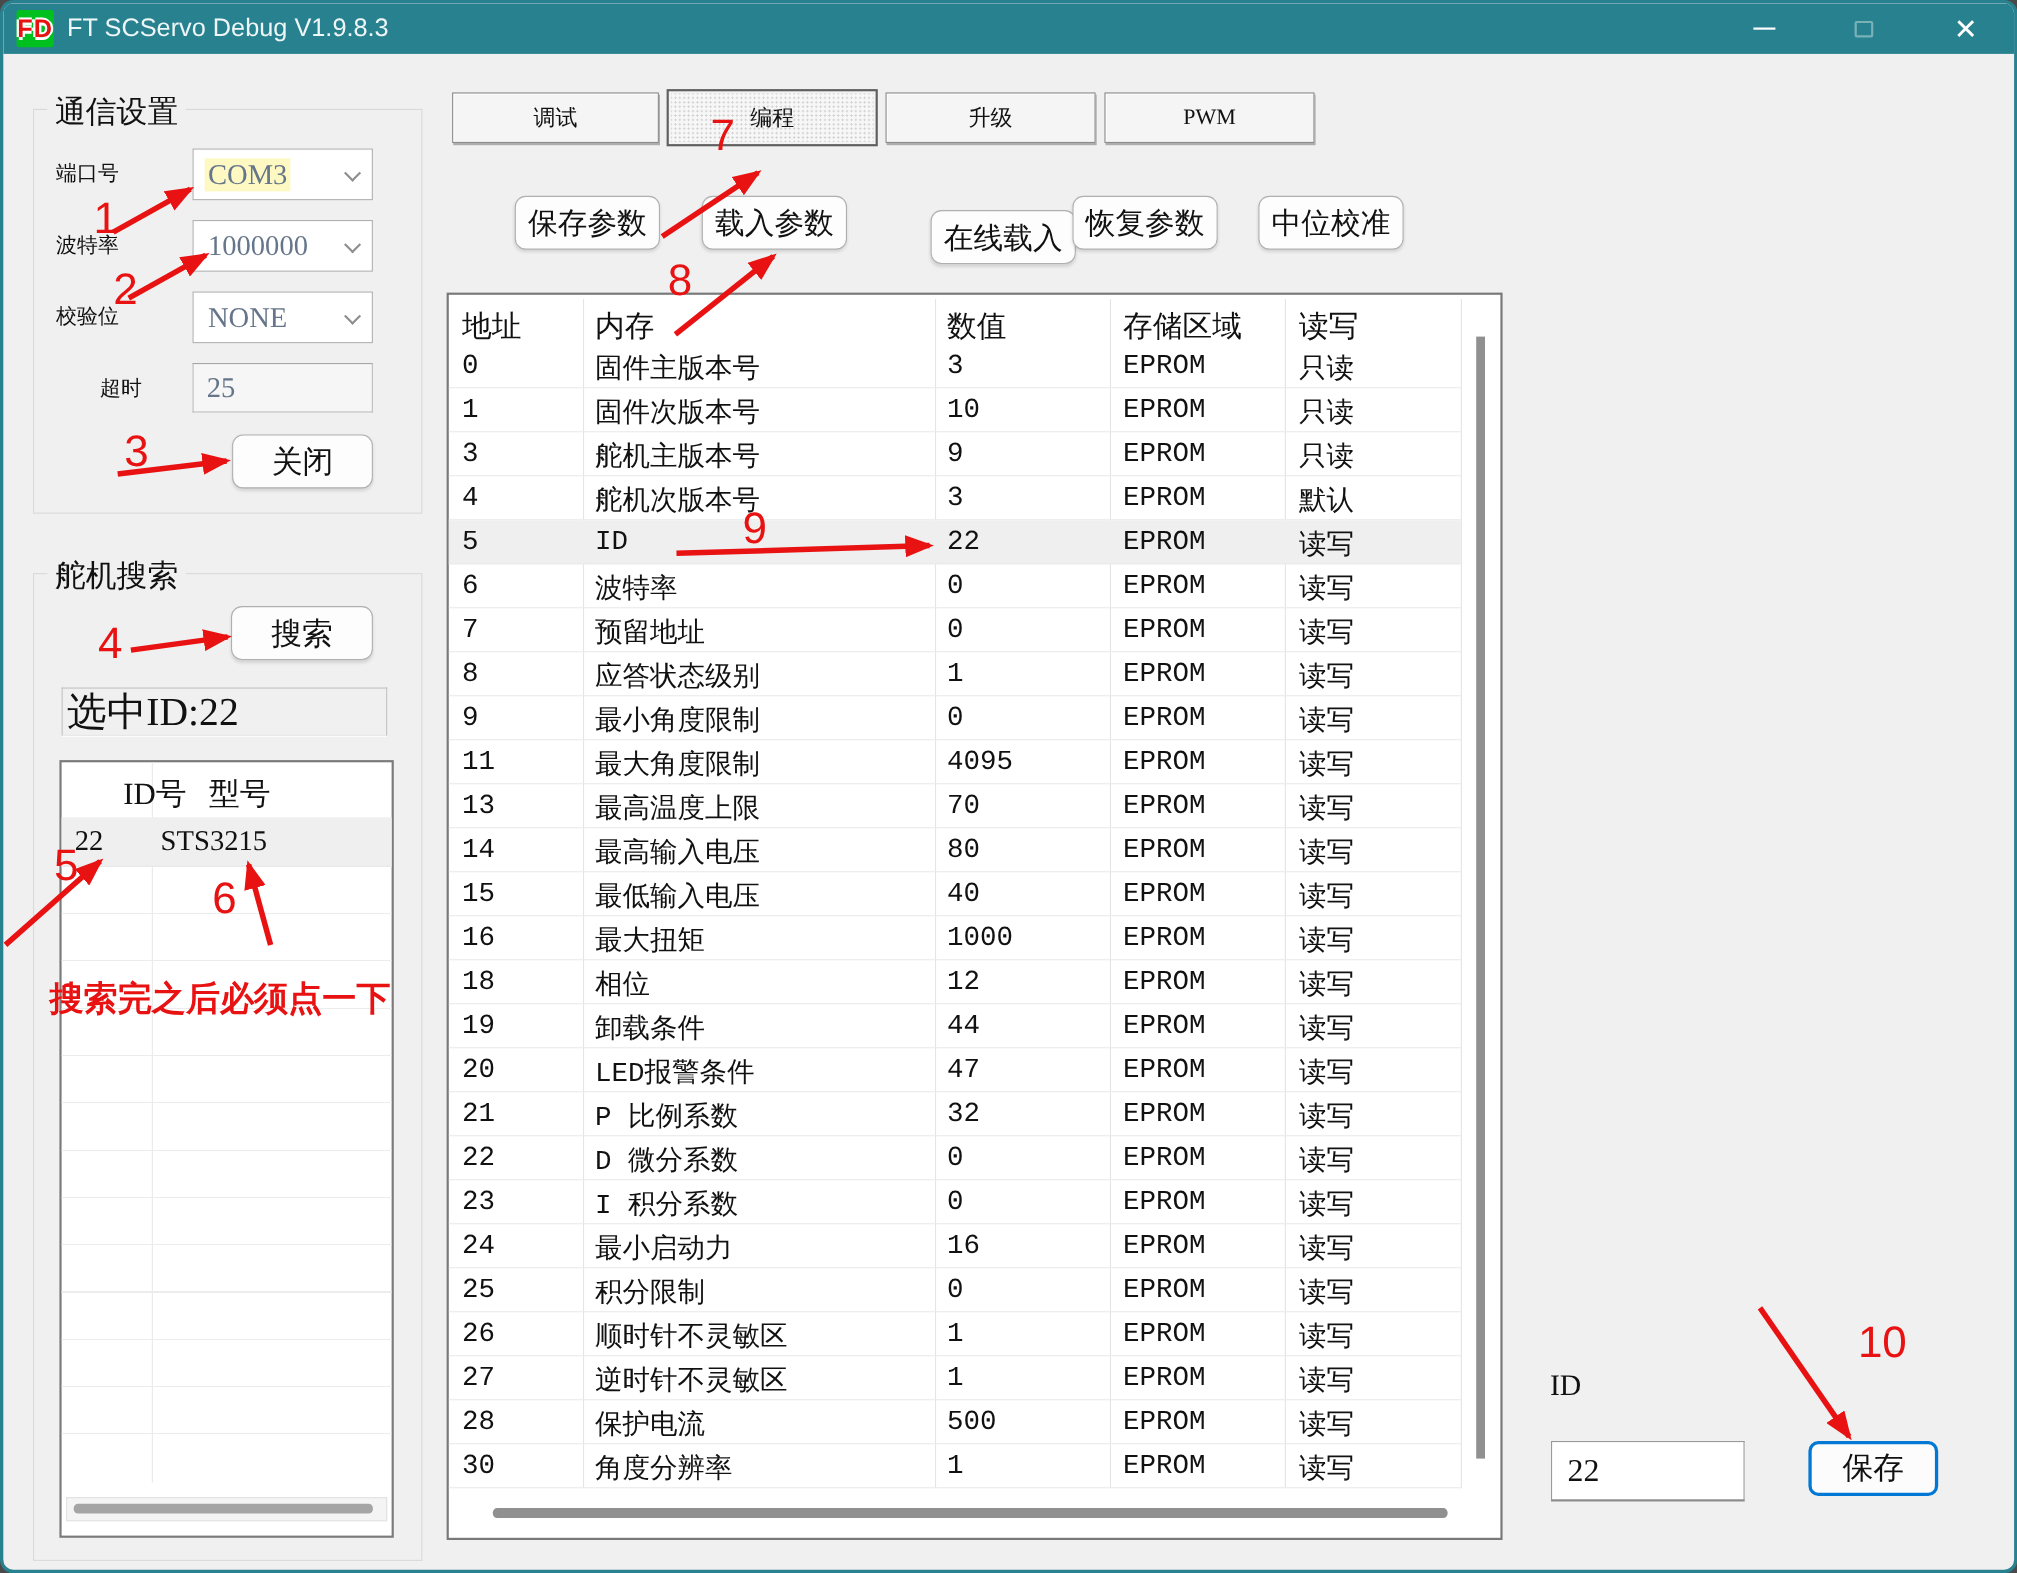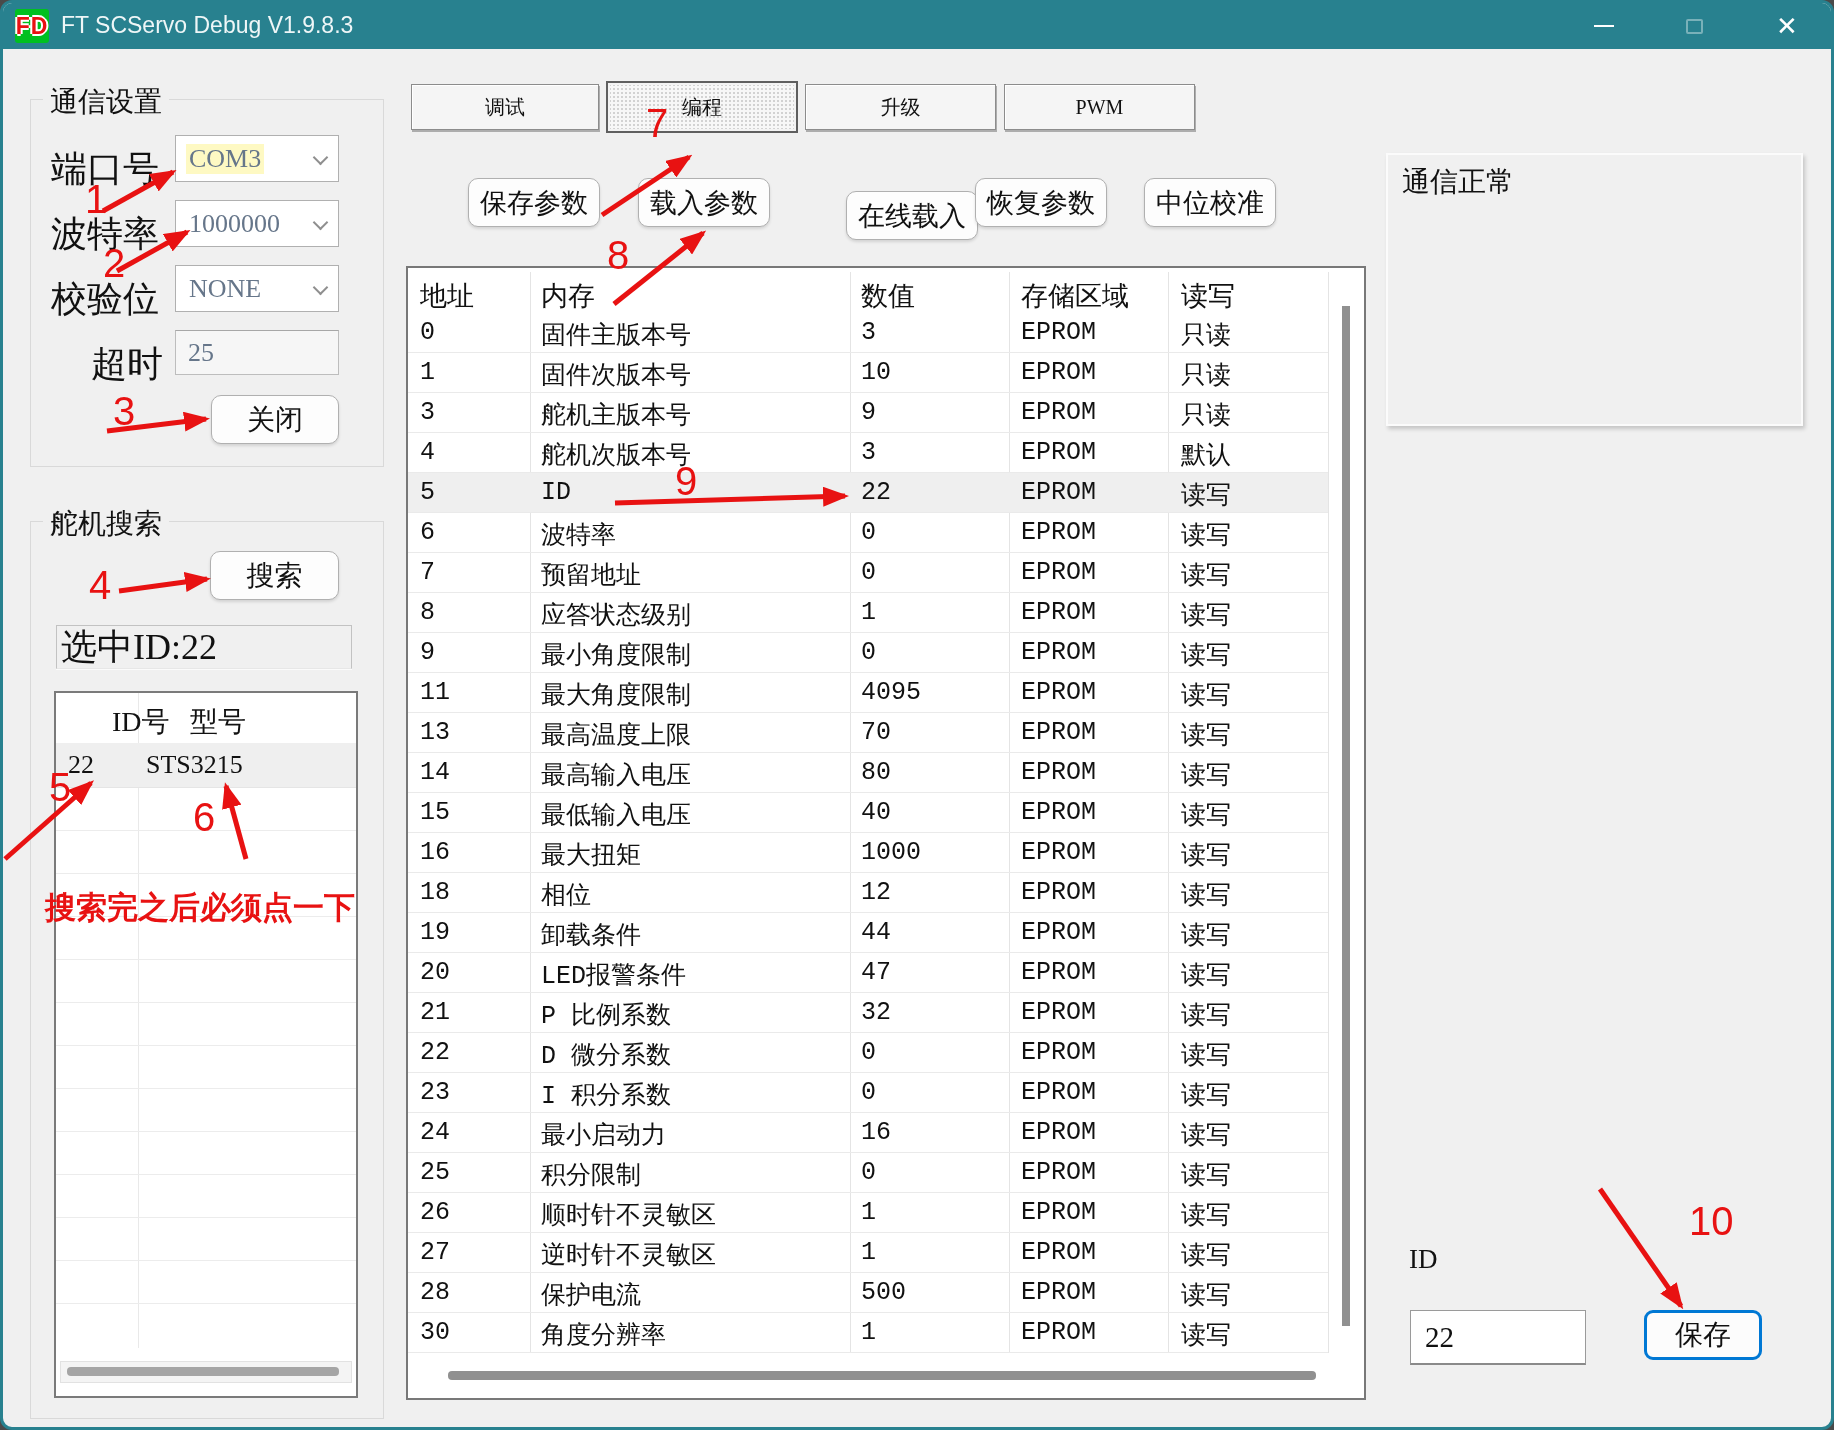--- a/index.html
+++ b/index.html
@@ -23,21 +23,21 @@
   .max-glyph { width:17px; height:15px; border:2px solid rgba(255,255,255,0.38); border-radius:2px; }
   .close-glyph { color:#fff; font-size:26px; font-weight:300; font-family:"Liberation Sans",sans-serif; }
 
   
   .group { position:absolute; border:1px solid #d9d9d9; background:transparent; }
   .group-label { position:absolute; left:12px; top:-17px; background:#f0f0f0; padding:0 7px;
     font-size:28px; color:#111; white-space:nowrap; }
   .g-comm { left:27px; top:96px; width:354px; height:368px; }
   .g-search { left:27px; top:518px; width:354px; height:898px; }
 
-  .fld-label { position:absolute; font-size:36px; color:#111; }
+  .fld-label { position:absolute; font-size:19px; color:#111; }
   .combo { position:absolute; left:172px; width:164px; height:47px; background:#fff;
     border:1px solid #b0b0b0; display:flex; align-items:center; padding-left:10px; }
   .combo-text { font-size:26px; color:#66768a; background:#fef9c3; padding:0 3px; }
   .chev { position:absolute; right:12px; top:16px; width:11px; height:11px;
     border-right:2px solid #8f8f8f; border-bottom:2px solid #8f8f8f; transform:rotate(45deg); }
   .txtinput { position:absolute; left:172px; width:164px; height:45px; background:#f6f6f6;
     border:1px solid #bdbdbd; border-top-color:#a7a7a7; display:flex; align-items:center;
     padding-left:12px; font-size:26px; color:#66768a; }
 
   .btn { position:absolute; background:#fdfdfd; border:1px solid #b0b0b0; border-radius:10px;
@@ -384,23 +384,20 @@
           <span class="mc c1">角度分辨率</span>
           <span class="mc c2">1</span>
           <span class="mc c3">EPROM</span>
           <span class="mc c4">读写</span>
         </div>
       </div>
     <div class="m-vthumb"></div>
     <div class="m-hthumb"></div>
   </div>
 
-  <div class="status-panel">
-    <div class="status-text">通信正常</div>
-  </div>
 
   <div class="id-label">ID</div>
   <div class="id-input">22</div>
   <div class="btn save-btn">保存</div>
 
   <div class="note note1">搜索完之后必须点一下</div>
   <div class="stepnum n1">1</div>
   <div class="stepnum n2">2</div>
   <div class="stepnum n3">3</div>
   <div class="stepnum n4">4</div>

